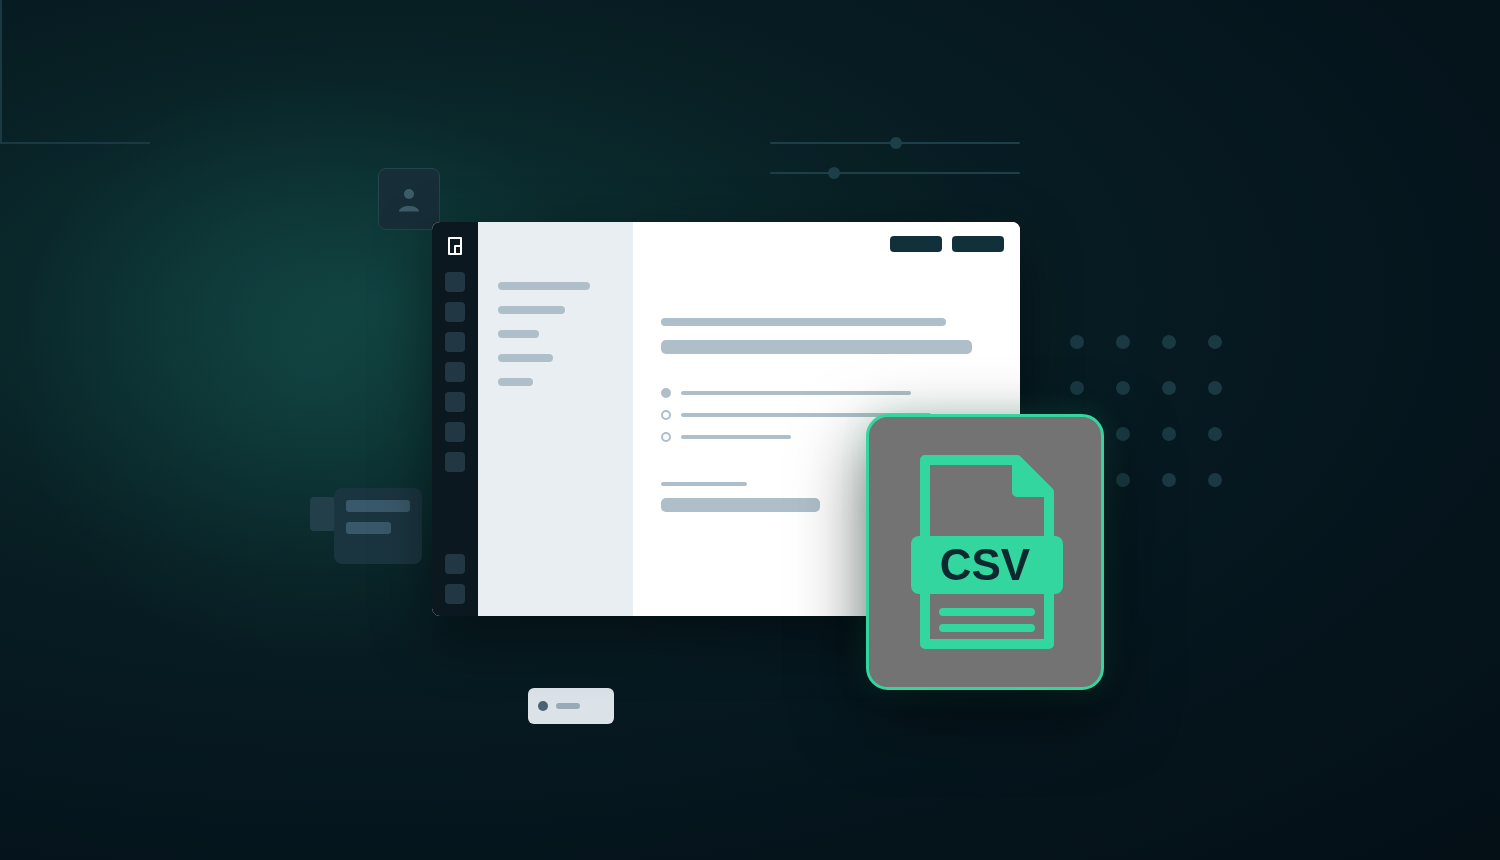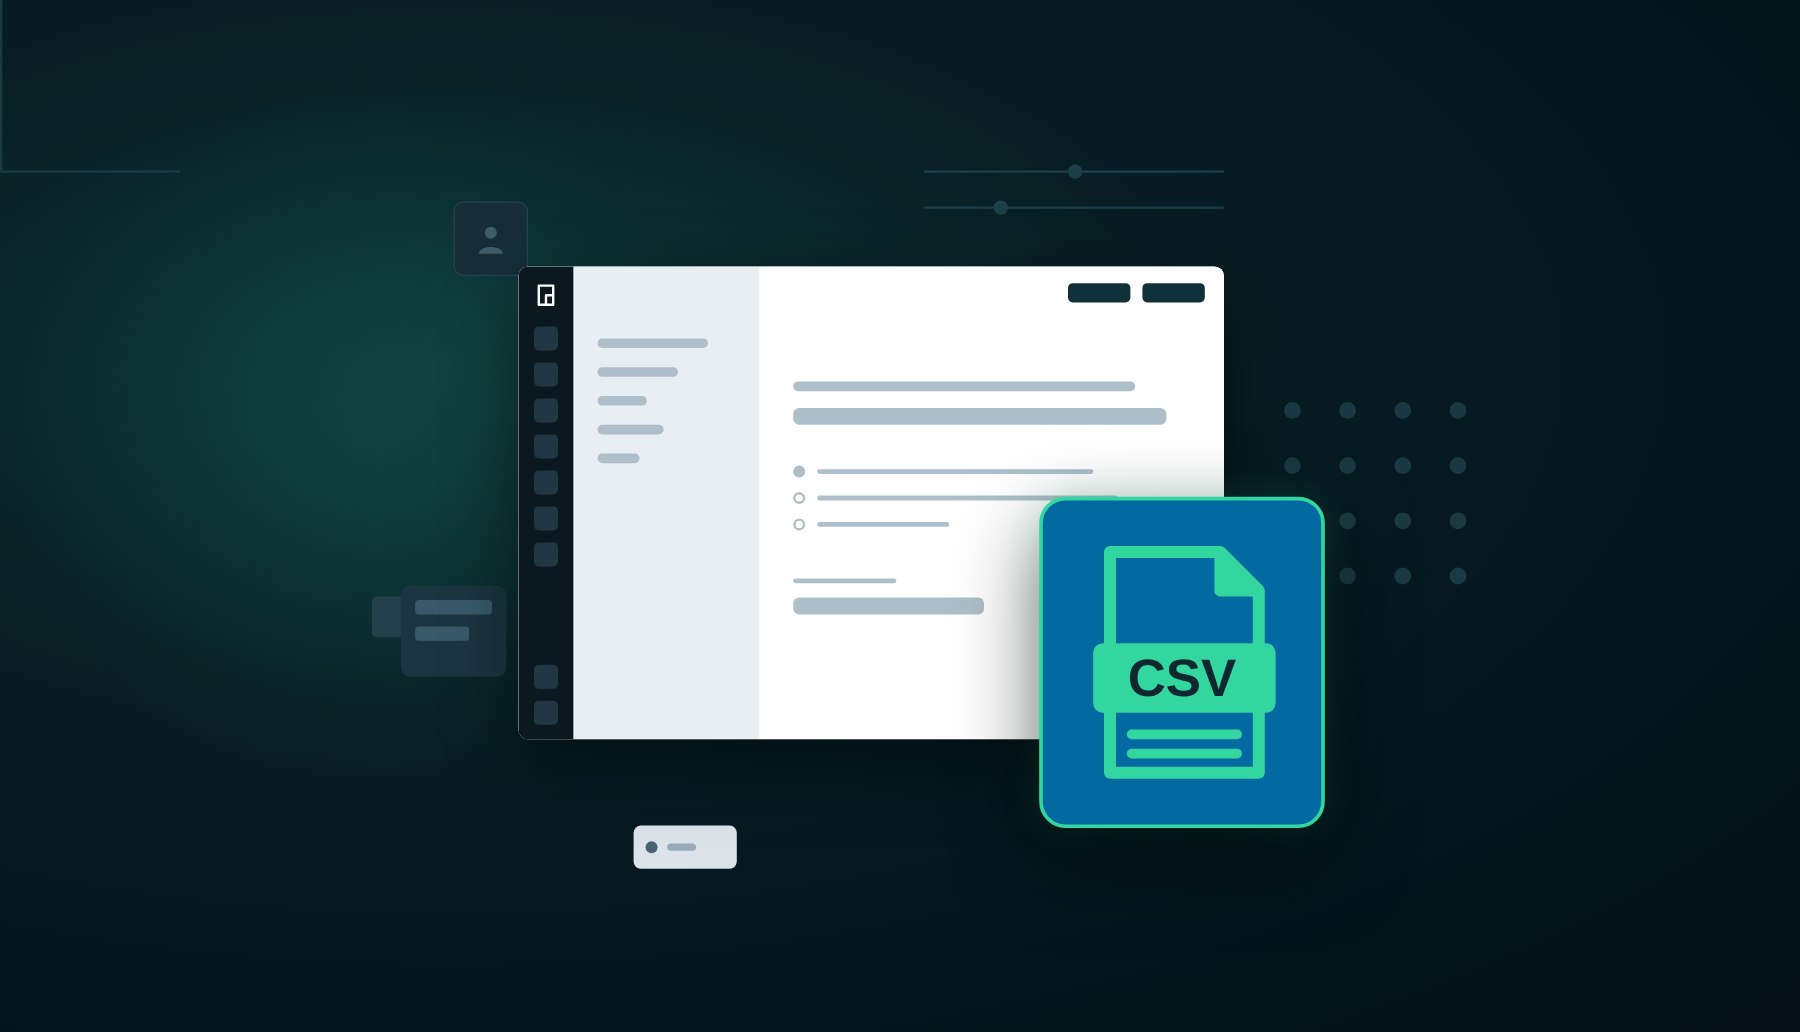--- a/index.html
+++ b/index.html
@@ -180,21 +180,21 @@
   display: flex; align-items: center; padding: 0 10px; gap: 8px;
 }
 .chip-dot { width: 10px; height: 10px; background: #4a6372; border-radius: 50%; }
 .chip-bar { width: 24px; height: 6px; background: #97aab5; border-radius: 3px; }
 
 
 .csv-card {
   position: absolute;
   left: 866px; top: 414px;
   width: 238px; height: 276px;
-  background: #0369a1;
+  background: #737373;
   border: 3px solid #33d69f;
   border-radius: 22px;
   box-shadow: 0 24px 70px rgba(0,0,0,0.55), 0 0 30px rgba(51,214,159,0.18);
   display: flex; align-items: center; justify-content: center;
 }
 .csv-card svg { width: 160px; height: 200px; }
 .csv-label {
   font-weight: 800;
   font-size: 44px;
   fill: #0e2830;

